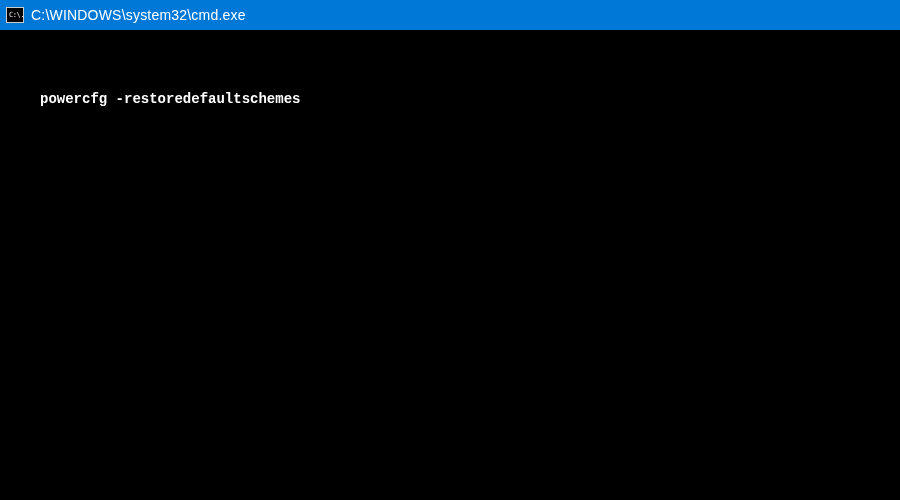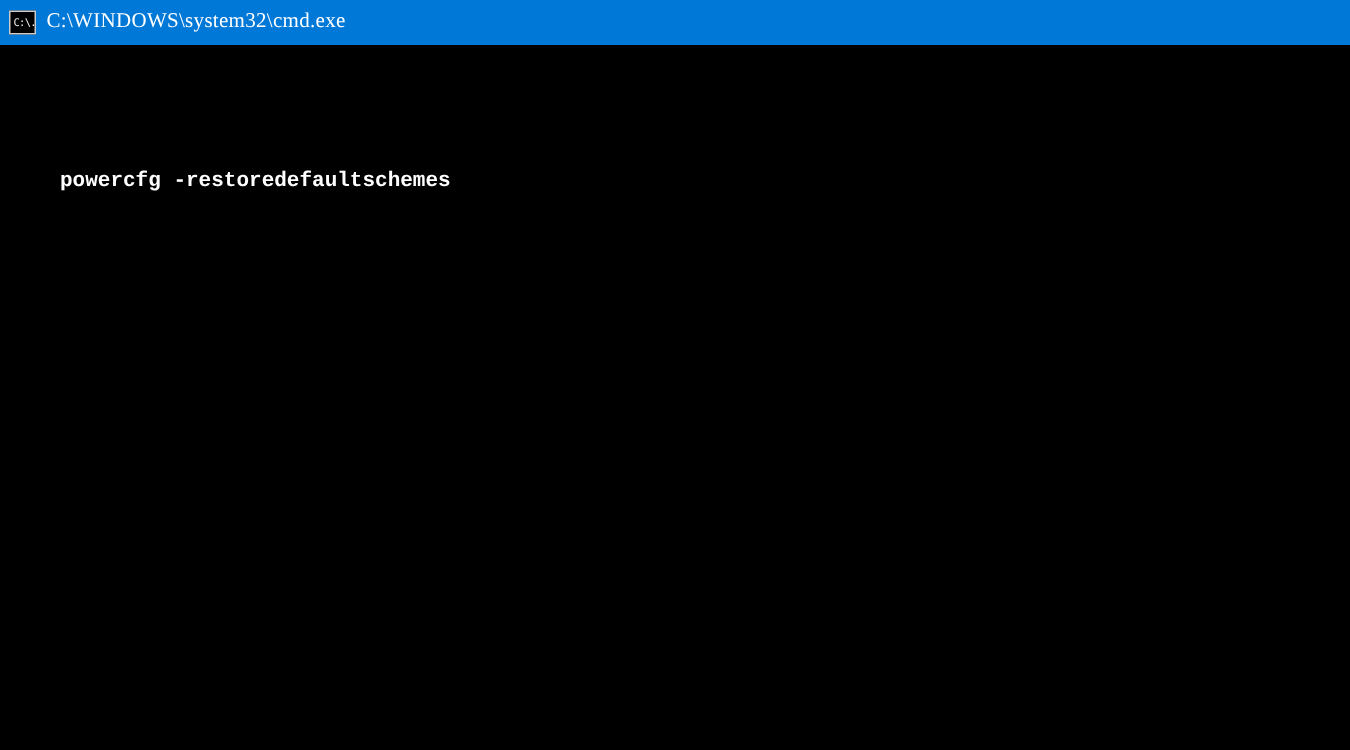--- a/index.html
+++ b/index.html
@@ -39,27 +39,26 @@
     .titlebar-icon-text {
       color: #eee;
       font-size: 7px;
       font-family: "Consolas", monospace;
       line-height: 1;
       letter-spacing: -0.5px;
     }
     .titlebar-title {
       font-weight: 400;
       letter-spacing: 0.2px;
-      font-family: Liberation Serif, serif;
     }
     .terminal-body {
       width: 100%;
       height: calc(100% - 30px);
       background: #000;
-      padding: 50px 40px;
+      padding: 28px 40px;
       font-family: "Consolas", "Courier New", monospace;
       font-size: 14px;
       color: #fff;
       white-space: pre;
       font-weight: bold;
     }
     .terminal-line {
       line-height: 1.4;
     }
   </style>

